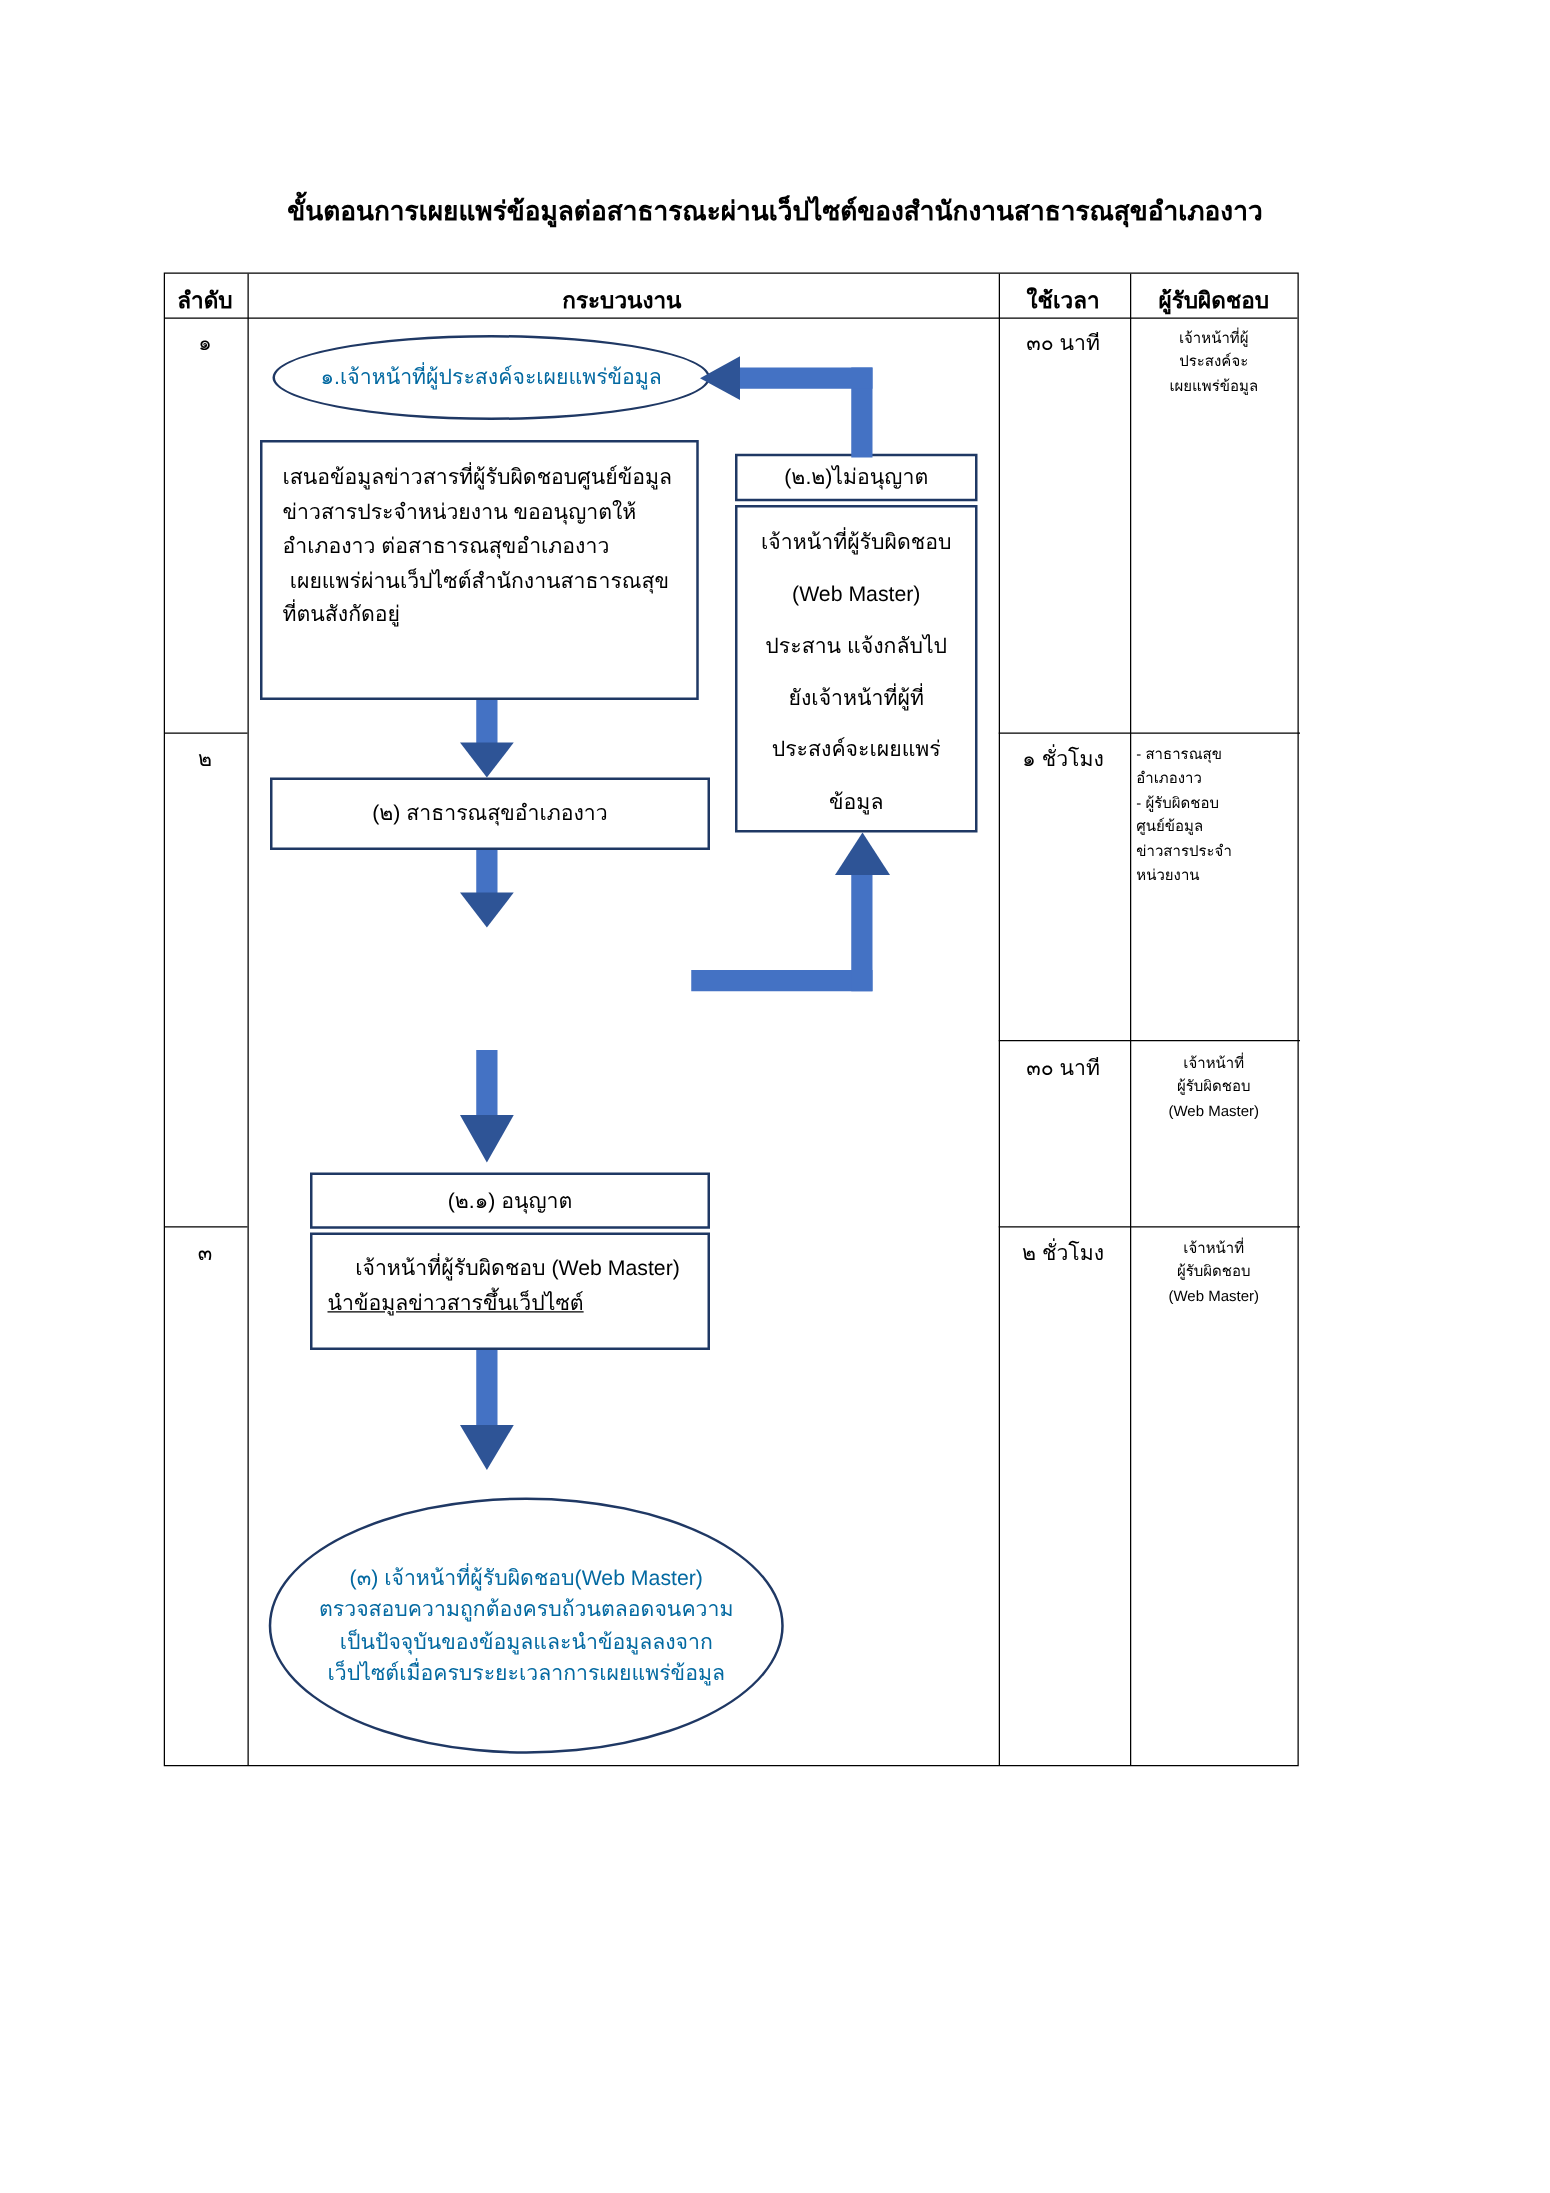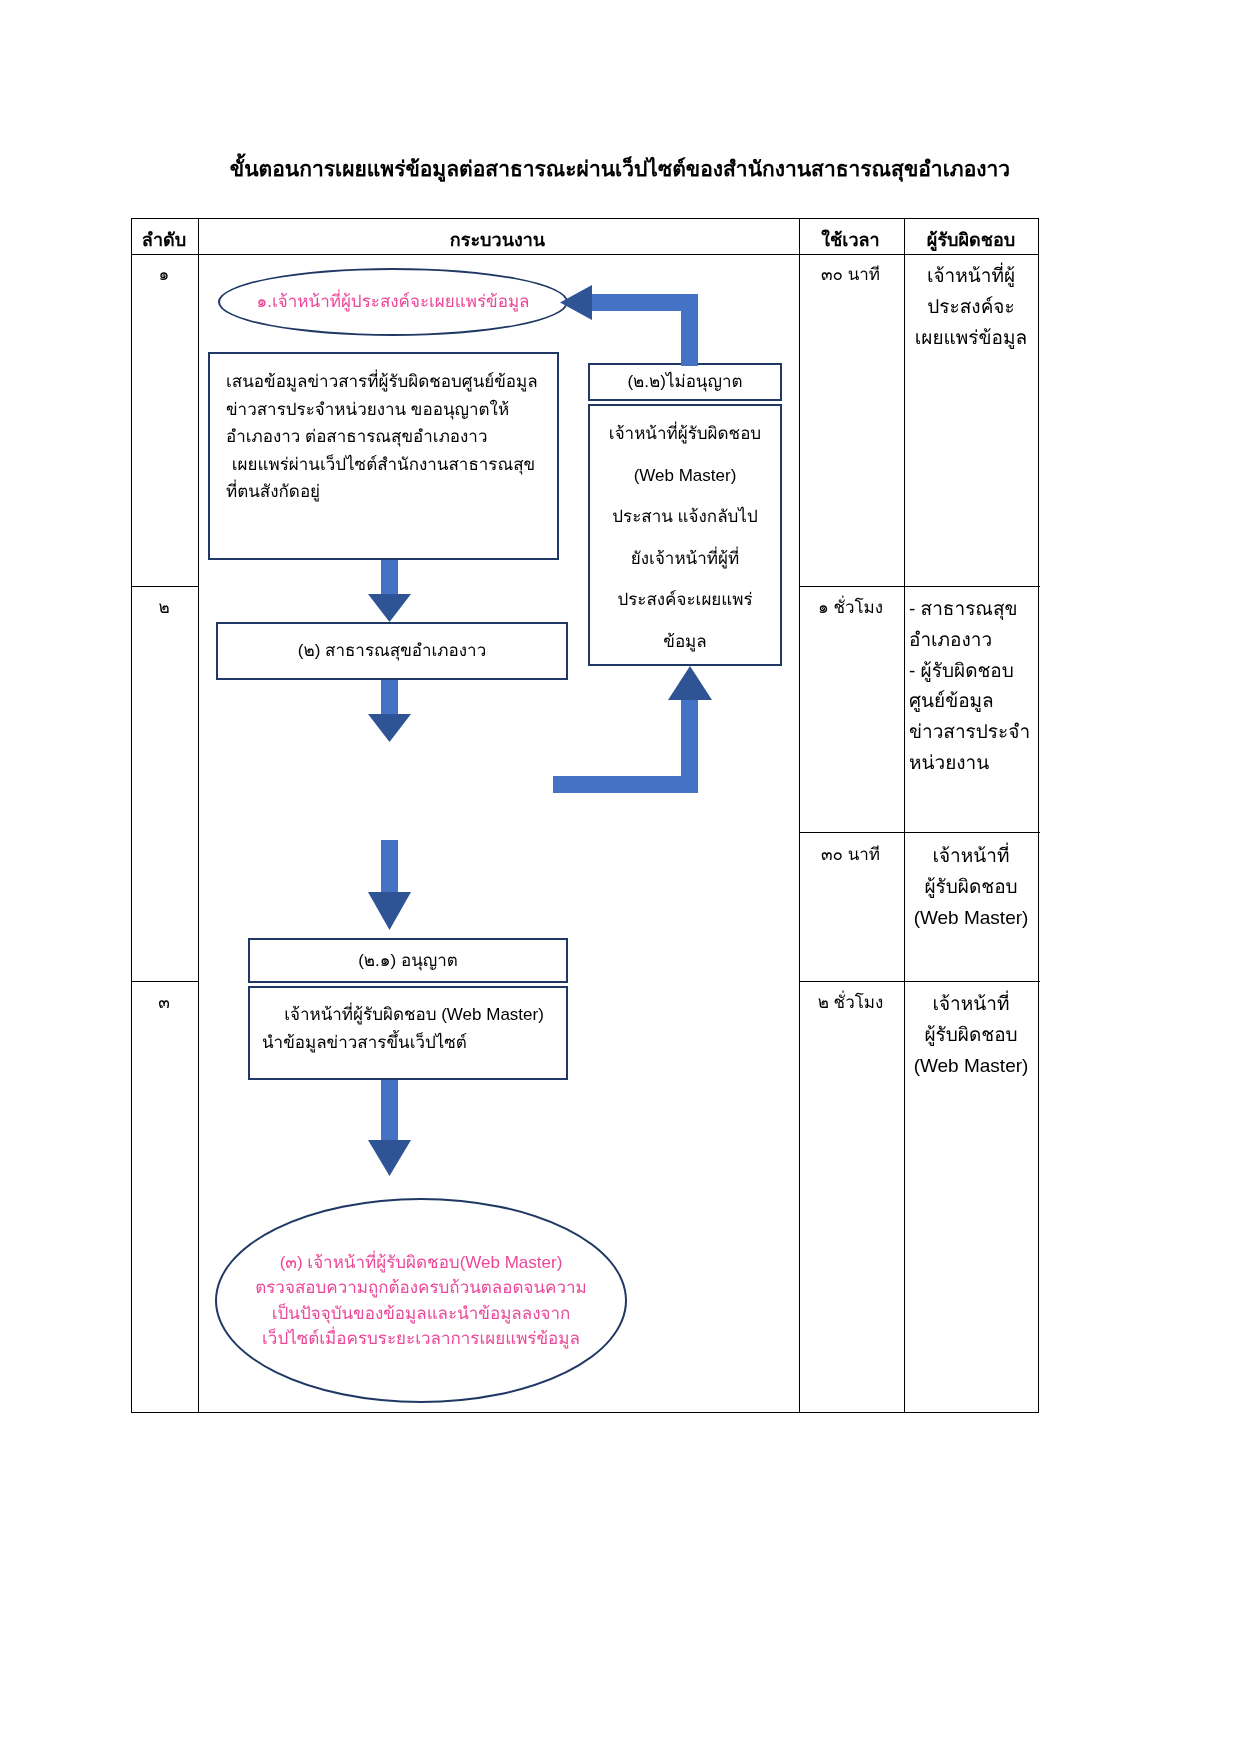--- a/index.html
+++ b/index.html
@@ -48,21 +48,21 @@
 
   
   .shape-ellipse{
     position:absolute;
     border:2.4px solid #1F3864;
     border-radius:50%;
     background:#fff;
     box-sizing:border-box;
     display:flex;align-items:center;justify-content:center;
     text-align:center;
-    color:#ec4899;
+    color:#0369a1;
     font-size:17px;
     line-height:1.5;
   }
   .shape-box{
     position:absolute;
     border:2.4px solid #1F3864;
     background:#fff;
     box-sizing:border-box;
     color:#000;
     font-size:17px;
@@ -78,21 +78,21 @@
     display:flex;align-items:center;justify-content:center;
     font-size:17px;color:#000;font-weight:bold;
   }
 
   
   .arrow{position:absolute;}
 
   .right-col-text{
     position:absolute;
     color:#000;
-    font-size:19px;
+    font-size:12px;
     line-height:1.62;
   }
 </style>
 </head>
 <body>
 
 <div class="page">
 
   <div class="doc-title">ขั้นตอนการเผยแพร่ข้อมูลต่อสาธารณะผ่านเว็ปไซต์ของสำนักงานสาธารณสุขอำเภองาว</div>
 
@@ -169,21 +169,21 @@
     <span>(๒) สาธารณสุขอำเภองาว</span>
   </div>
 
 
   <div class="shape-box center" style="left:248px;top:938px;width:320px;height:45px;">
     <span>(๒.๑) อนุญาต</span>
   </div>
 
   <div class="shape-box" style="left:248px;top:986px;width:320px;height:94px;padding:13px 0 0 12px;text-align:center;">
     <div>เจ้าหน้าที่ผู้รับผิดชอบ (Web Master)</div>
-    <div style="text-align:left;">นำข้อมูลข่าวสารขึ้นเว็ปไซต์</div>
+    <div style="text-align:left;text-decoration:underline;">นำข้อมูลข่าวสารขึ้นเว็ปไซต์</div>
   </div>
 
   <div class="shape-ellipse" style="left:215px;top:1198px;width:412px;height:205px;flex-direction:column;">
     <div>(๓) เจ้าหน้าที่ผู้รับผิดชอบ(Web Master)</div>
     <div>ตรวจสอบความถูกต้องครบถ้วนตลอดจนความ</div>
     <div>เป็นปัจจุบันของข้อมูลและนำข้อมูลลงจาก</div>
     <div>เว็ปไซต์เมื่อครบระยะเวลาการเผยแพร่ข้อมูล</div>
   </div>
 
   <svg class="arrow" style="left:0;top:0;width:1240px;height:1754px;pointer-events:none;" viewBox="0 0 1240 1754">

